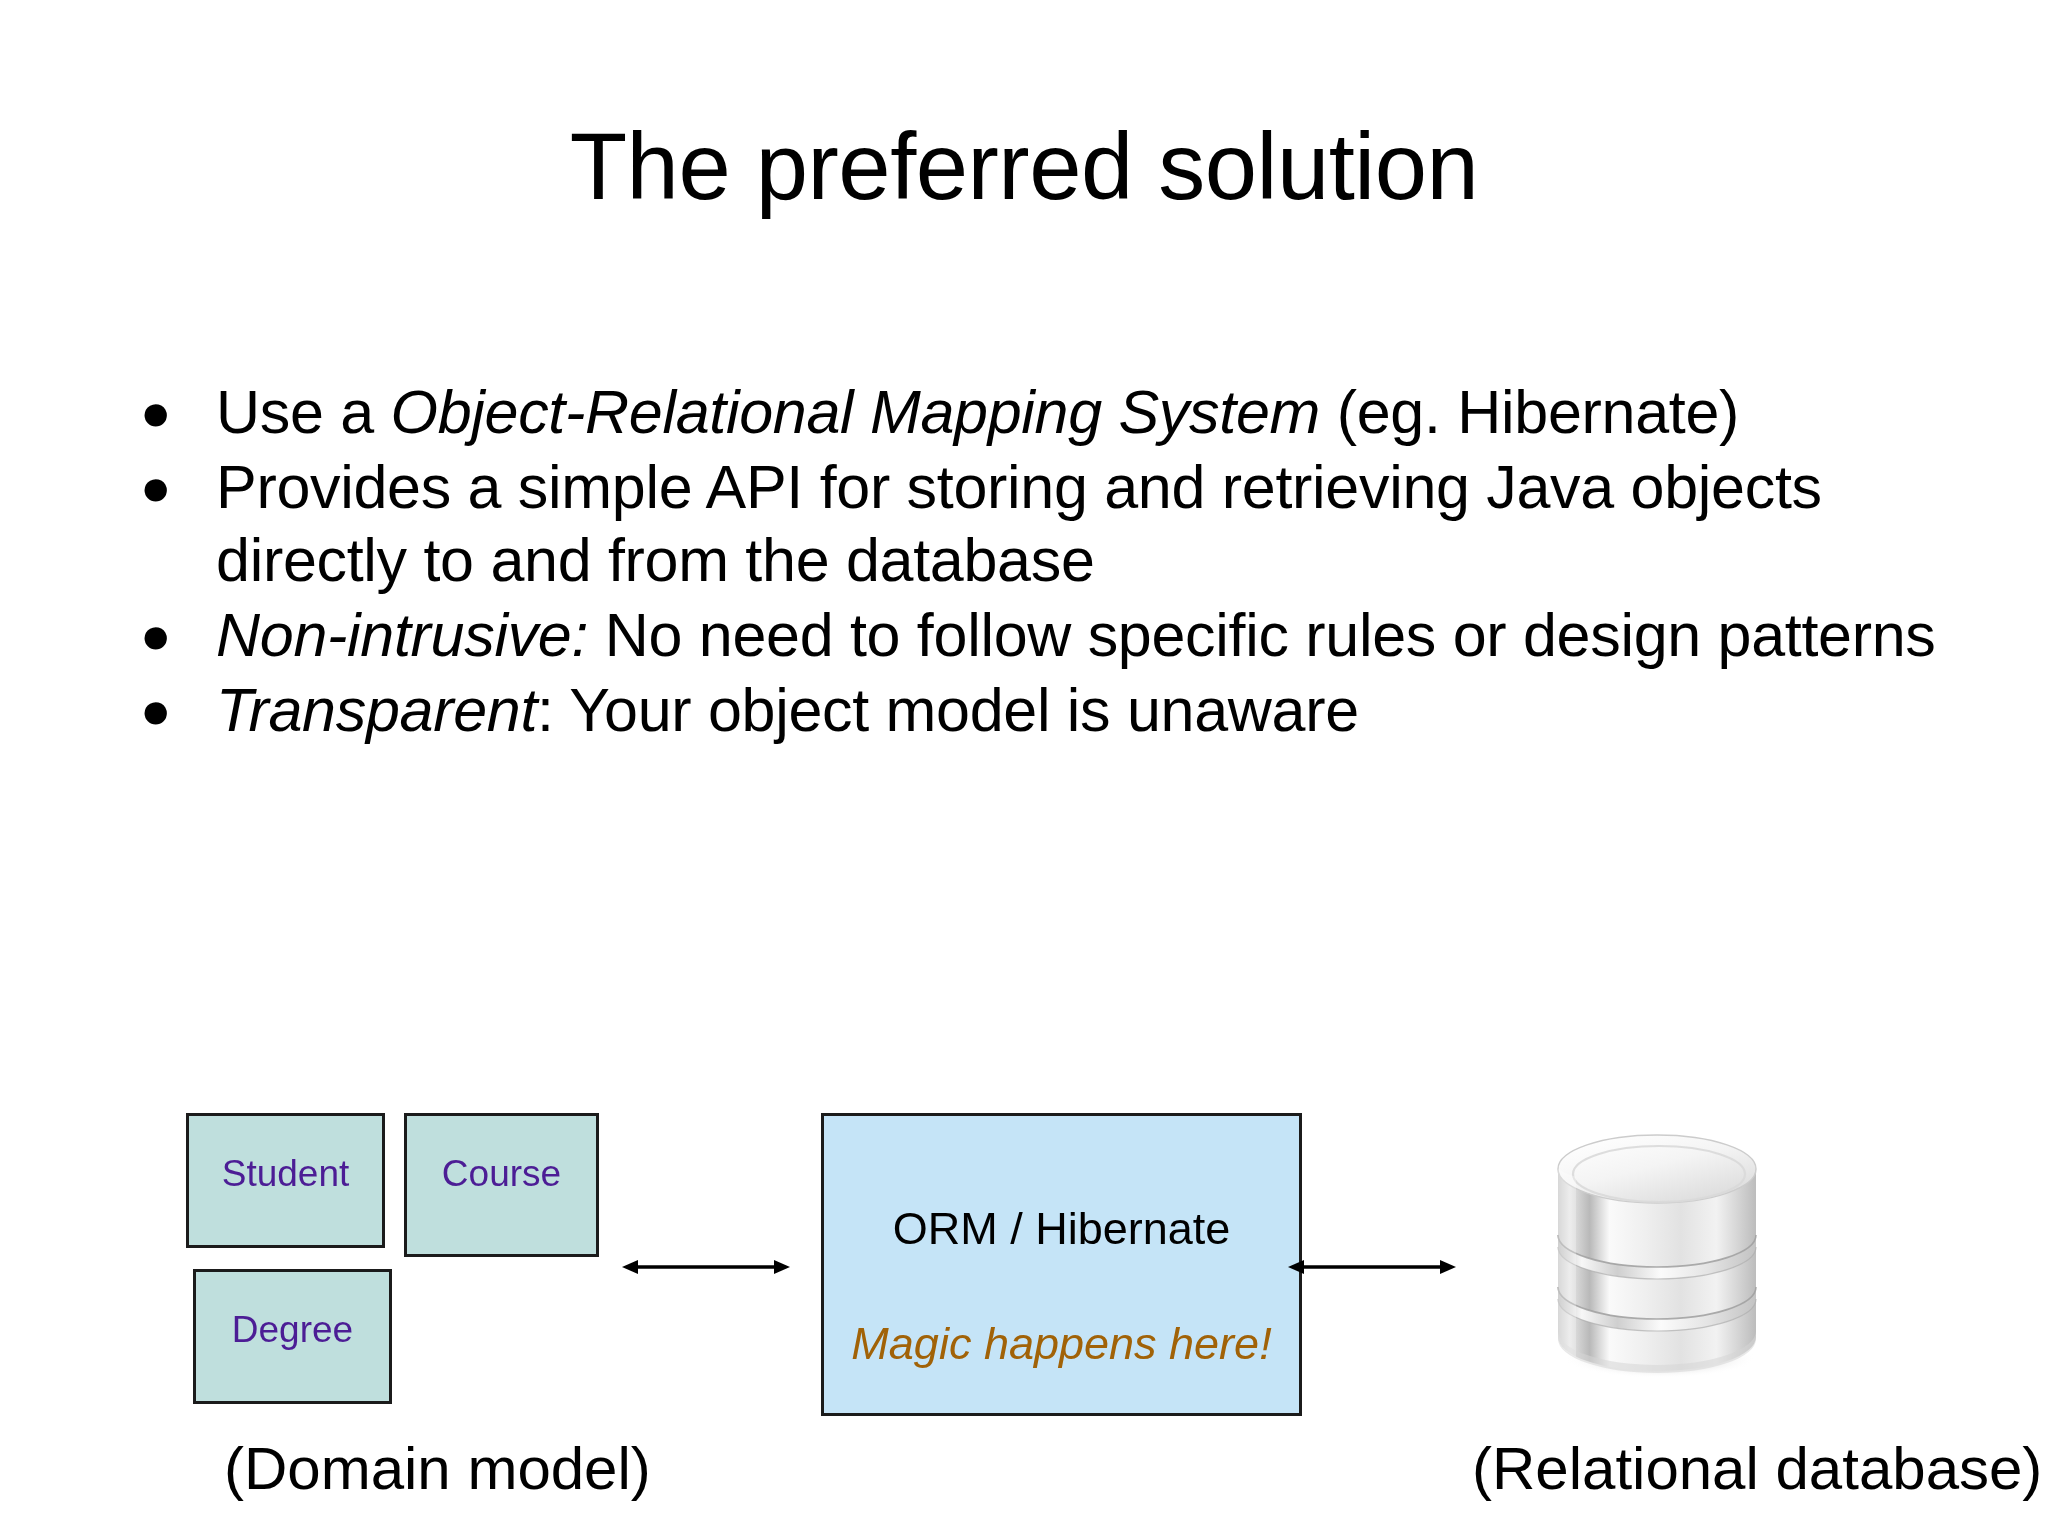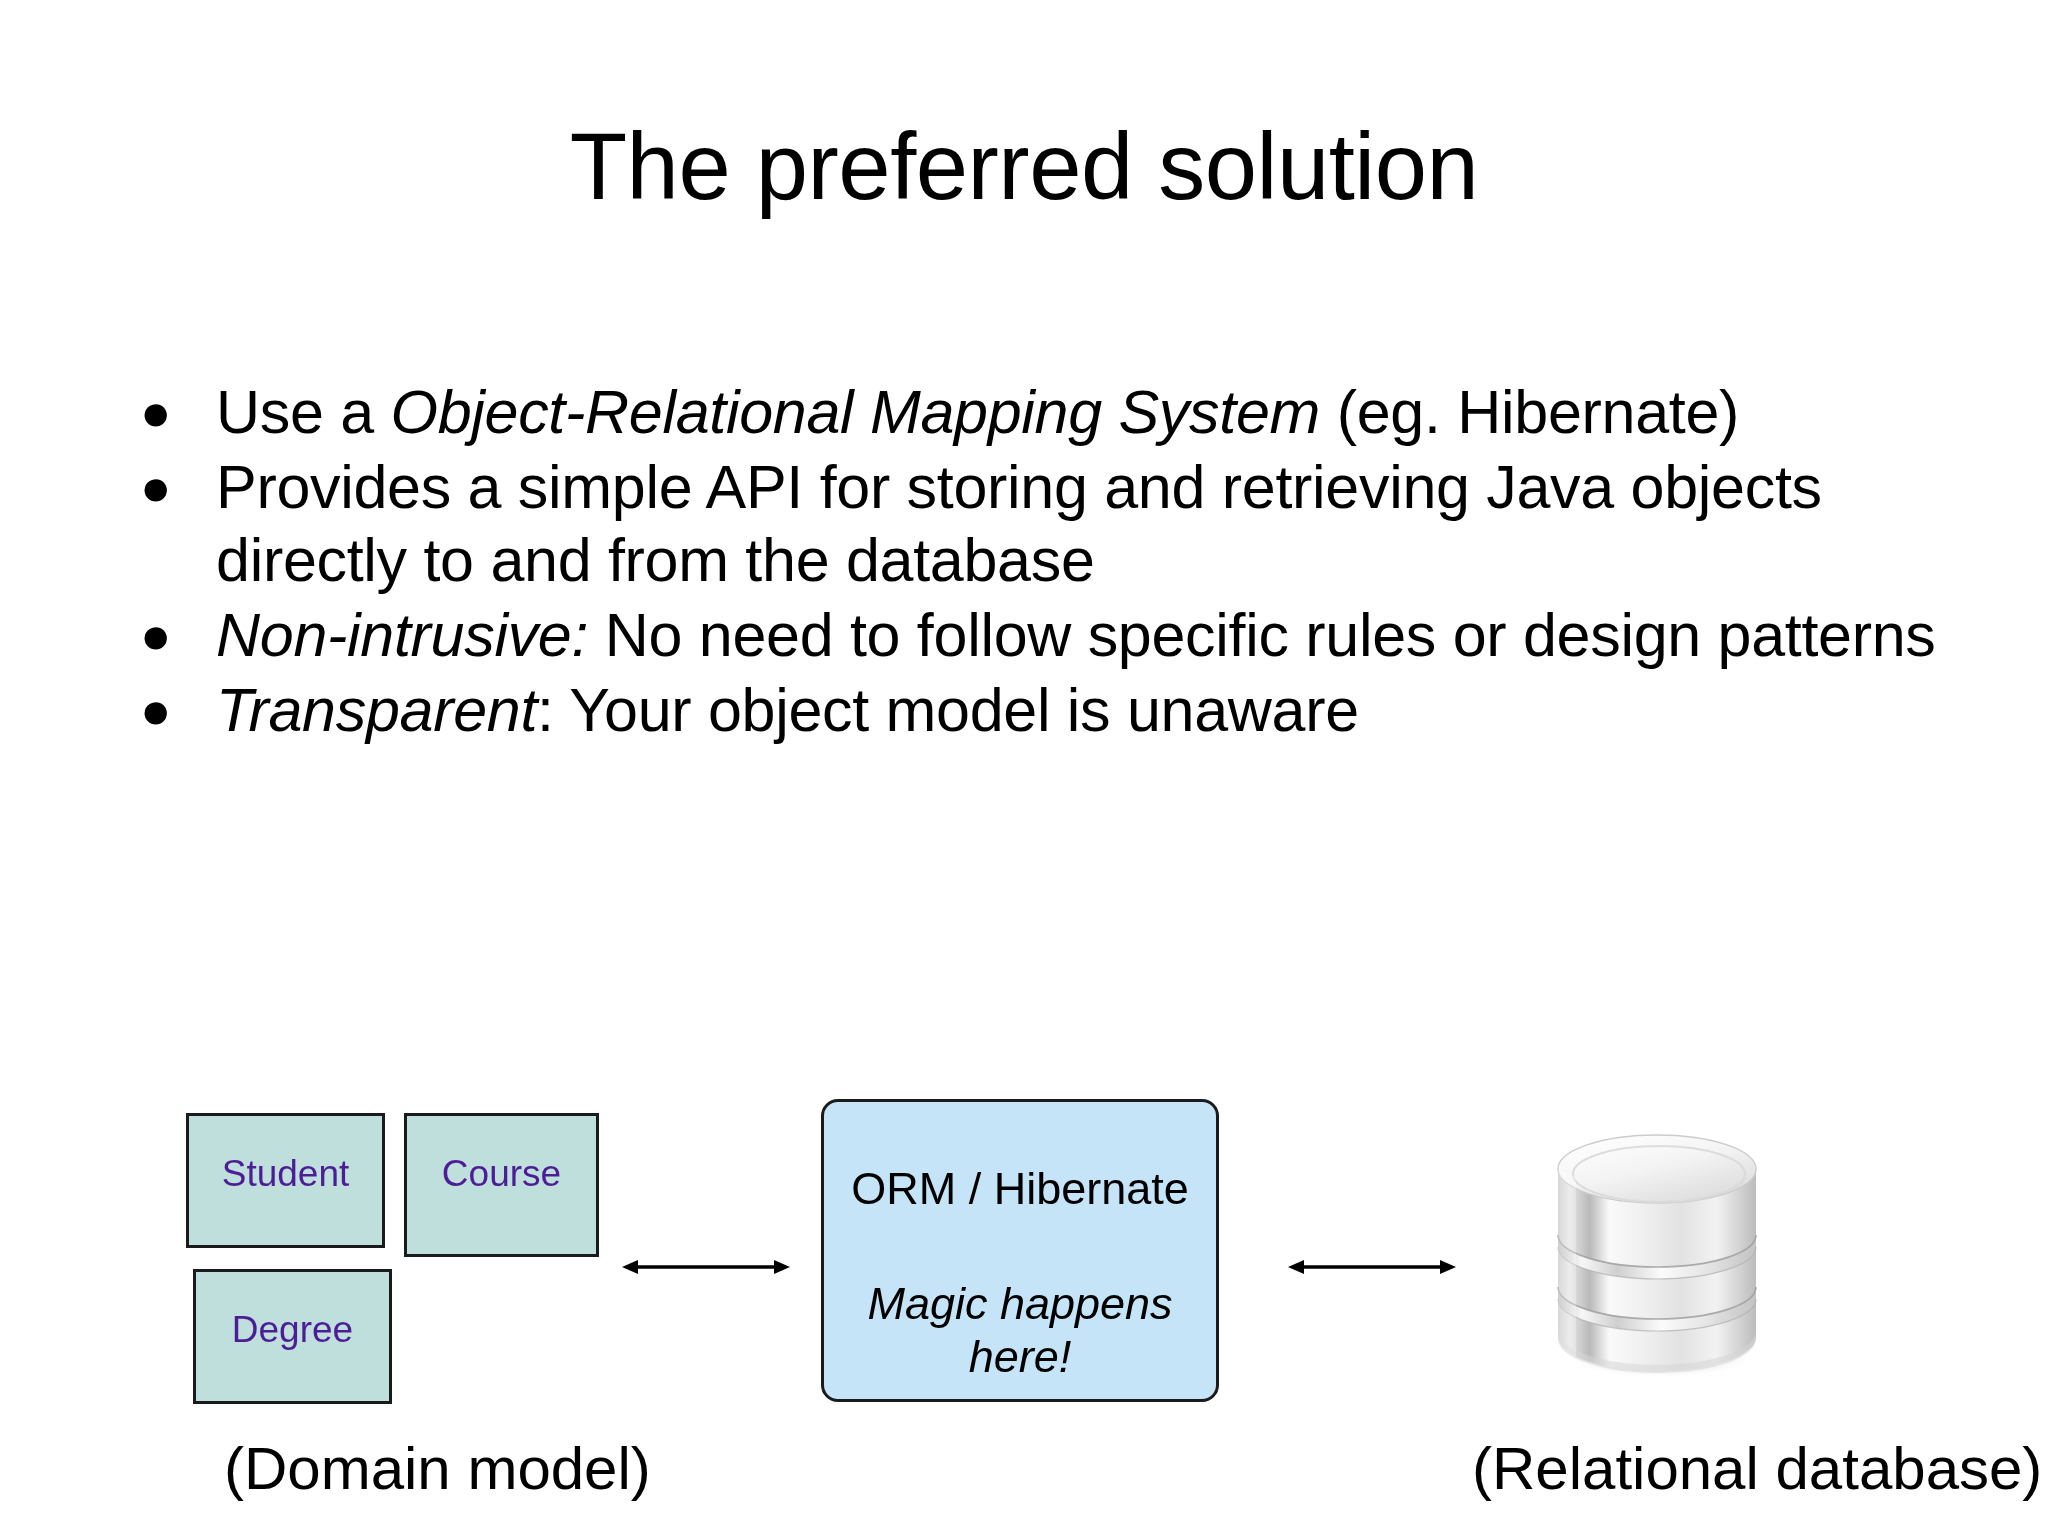--- a/index.html
+++ b/index.html
@@ -97,45 +97,44 @@
     white-space: nowrap;
   }
 
   #box-student { left: 186px;  top: 18px;  width: 199px; height: 135px; }
   #box-course  { left: 404px;  top: 18px;  width: 195px; height: 144px; }
   #box-degree  { left: 186px;  top: 174px; width: 199px; height: 135px; margin-left: 7px; }
 
   
   #box-orm {
     left: 821px;
-    top: 4px;
-    width: 398px;
+    top: 18px;
+    width: 481px;
     height: 303px;
     background: #c5e4f7;
     align-items: flex-start;
     flex-direction: column;
-    border-radius: 17px;
   }
   #box-orm .orm-title {
     width: 100%;
     text-align: center;
     font-size: 45px;
     line-height: 1;
     padding-top: 48px;
     color: #000000;
     white-space: nowrap;
   }
   #box-orm .orm-sub {
     width: 100%;
     text-align: center;
     font-size: 45px;
     line-height: 1.18;
     padding-top: 66px;
     font-style: italic;
-    color: #000000;
+    color: #a16207;
   }
 
   
   .arrow {
     position: absolute;
     height: 26px;
   }
   #arrow-left  { left: 622px;  top: 1254px; width: 168px; }
   #arrow-right { left: 1288px; top: 1254px; width: 168px; }
 

